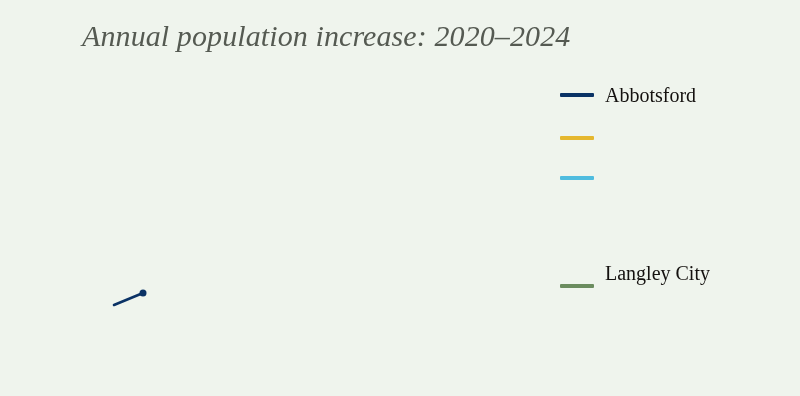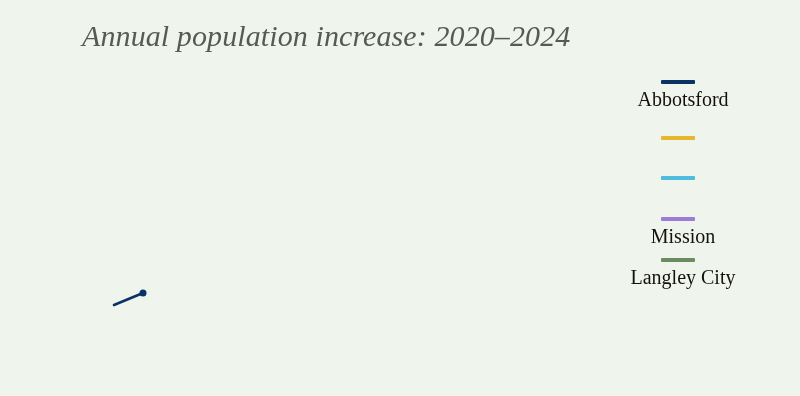--- a/index.html
+++ b/index.html
@@ -47,23 +47,22 @@
   }
   #legend {
     position: absolute;
     left: 560px;
     top: 70px;
     width: 230px;
     height: 230px;
   }
   .legend-item {
     position: absolute;
-    left: 8px;
+    left: 0;
     display: flex;
-    flex-direction: column;
     align-items: center;
     width: 230px;
   }
   .legend-swatch {
     flex: 0 0 auto;
     width: 34px;
     height: 4px;
     border-radius: 1px;
     margin-right: 11px;
   }
@@ -101,23 +100,19 @@
       <div class="legend-item" style="top: 10px;">
         <span class="legend-swatch" style="background: rgb(10, 50, 101);"></span>
         <span class="legend-label">Abbotsford</span>
       </div>
       <div class="legend-item two-line" style="top: 66px;">
         <span class="legend-swatch" style="background: rgb(229, 183, 46);"></span>
       </div>
       <div class="legend-item" style="top: 106px;">
         <span class="legend-swatch" style="background: rgb(79, 188, 223);"></span>
       </div>
-      <div class="legend-item" style="top: 147px;">
-        <span class="legend-swatch" style="background: rgb(155, 124, 216);"></span>
-        <span class="legend-label">Mission</span>
-      </div>
-      <div class="legend-item" style="top: 188px;">
+      <div class="legend-item" style="top: 188px; align-items: flex-end;">
         <span class="legend-swatch" style="background: rgb(107, 140, 95);"></span>
         <span class="legend-label">Langley City</span>
       </div>
     </div>
 
 </div>
 
 </body></html>

